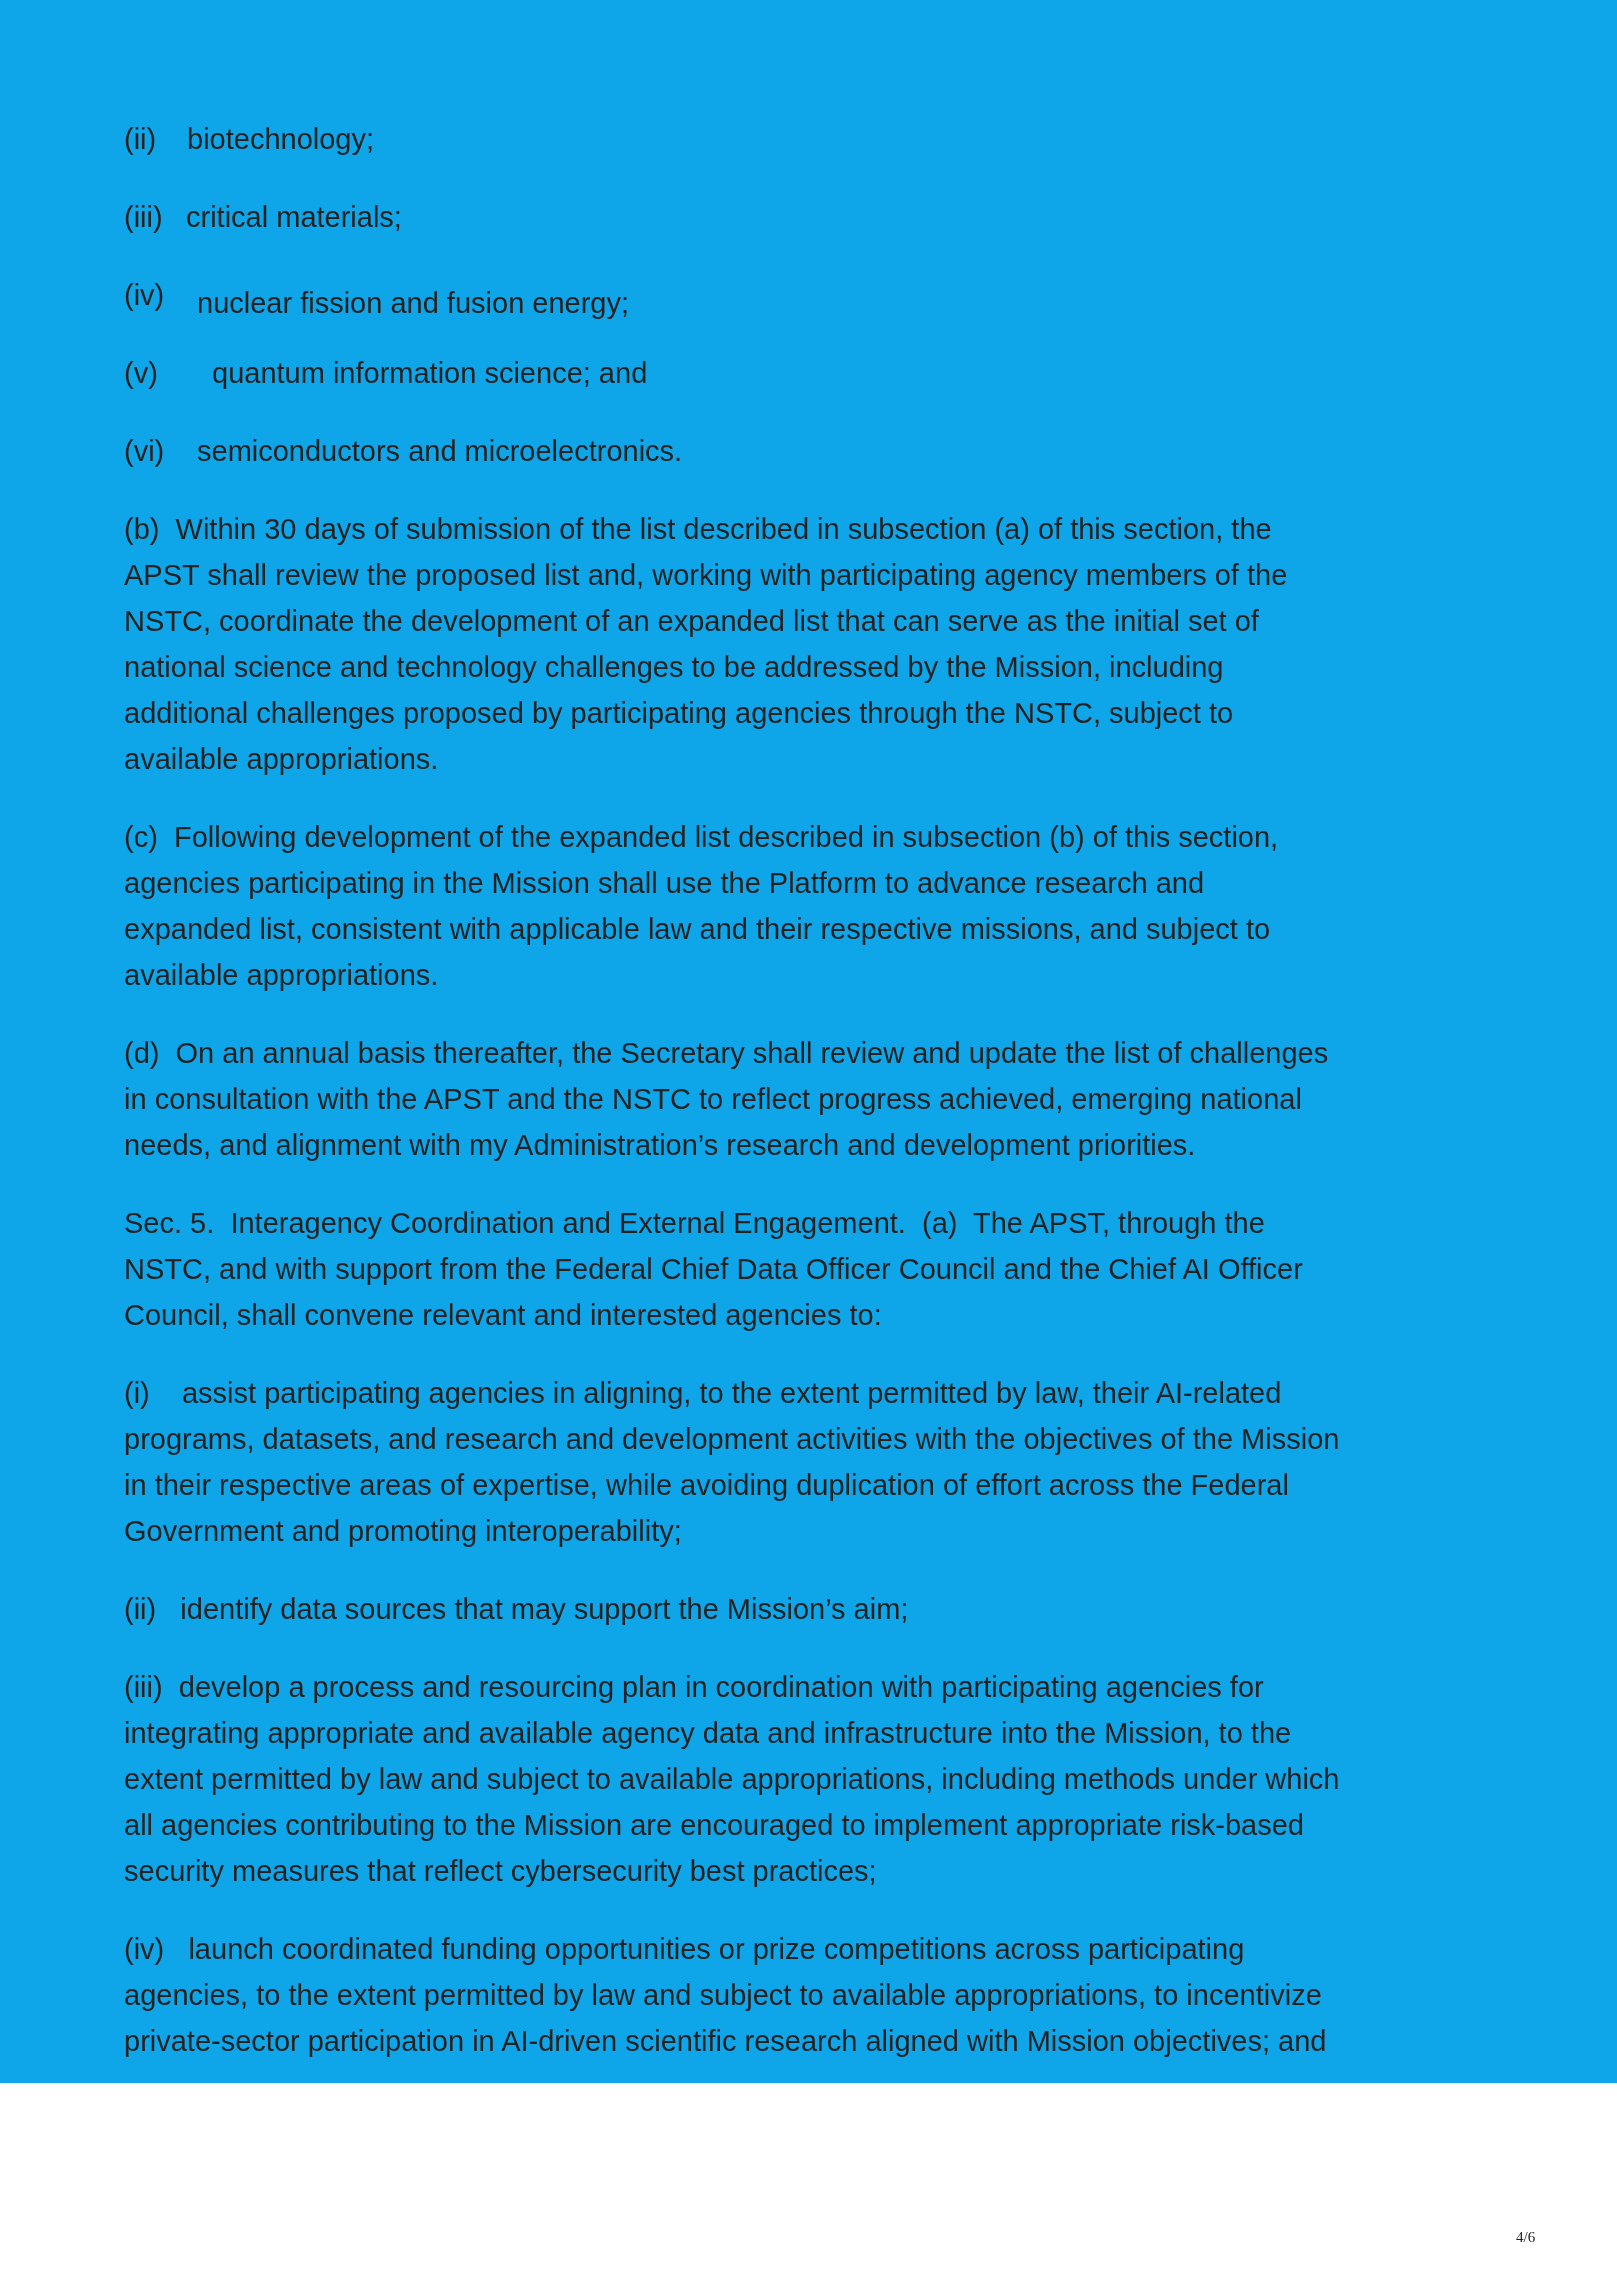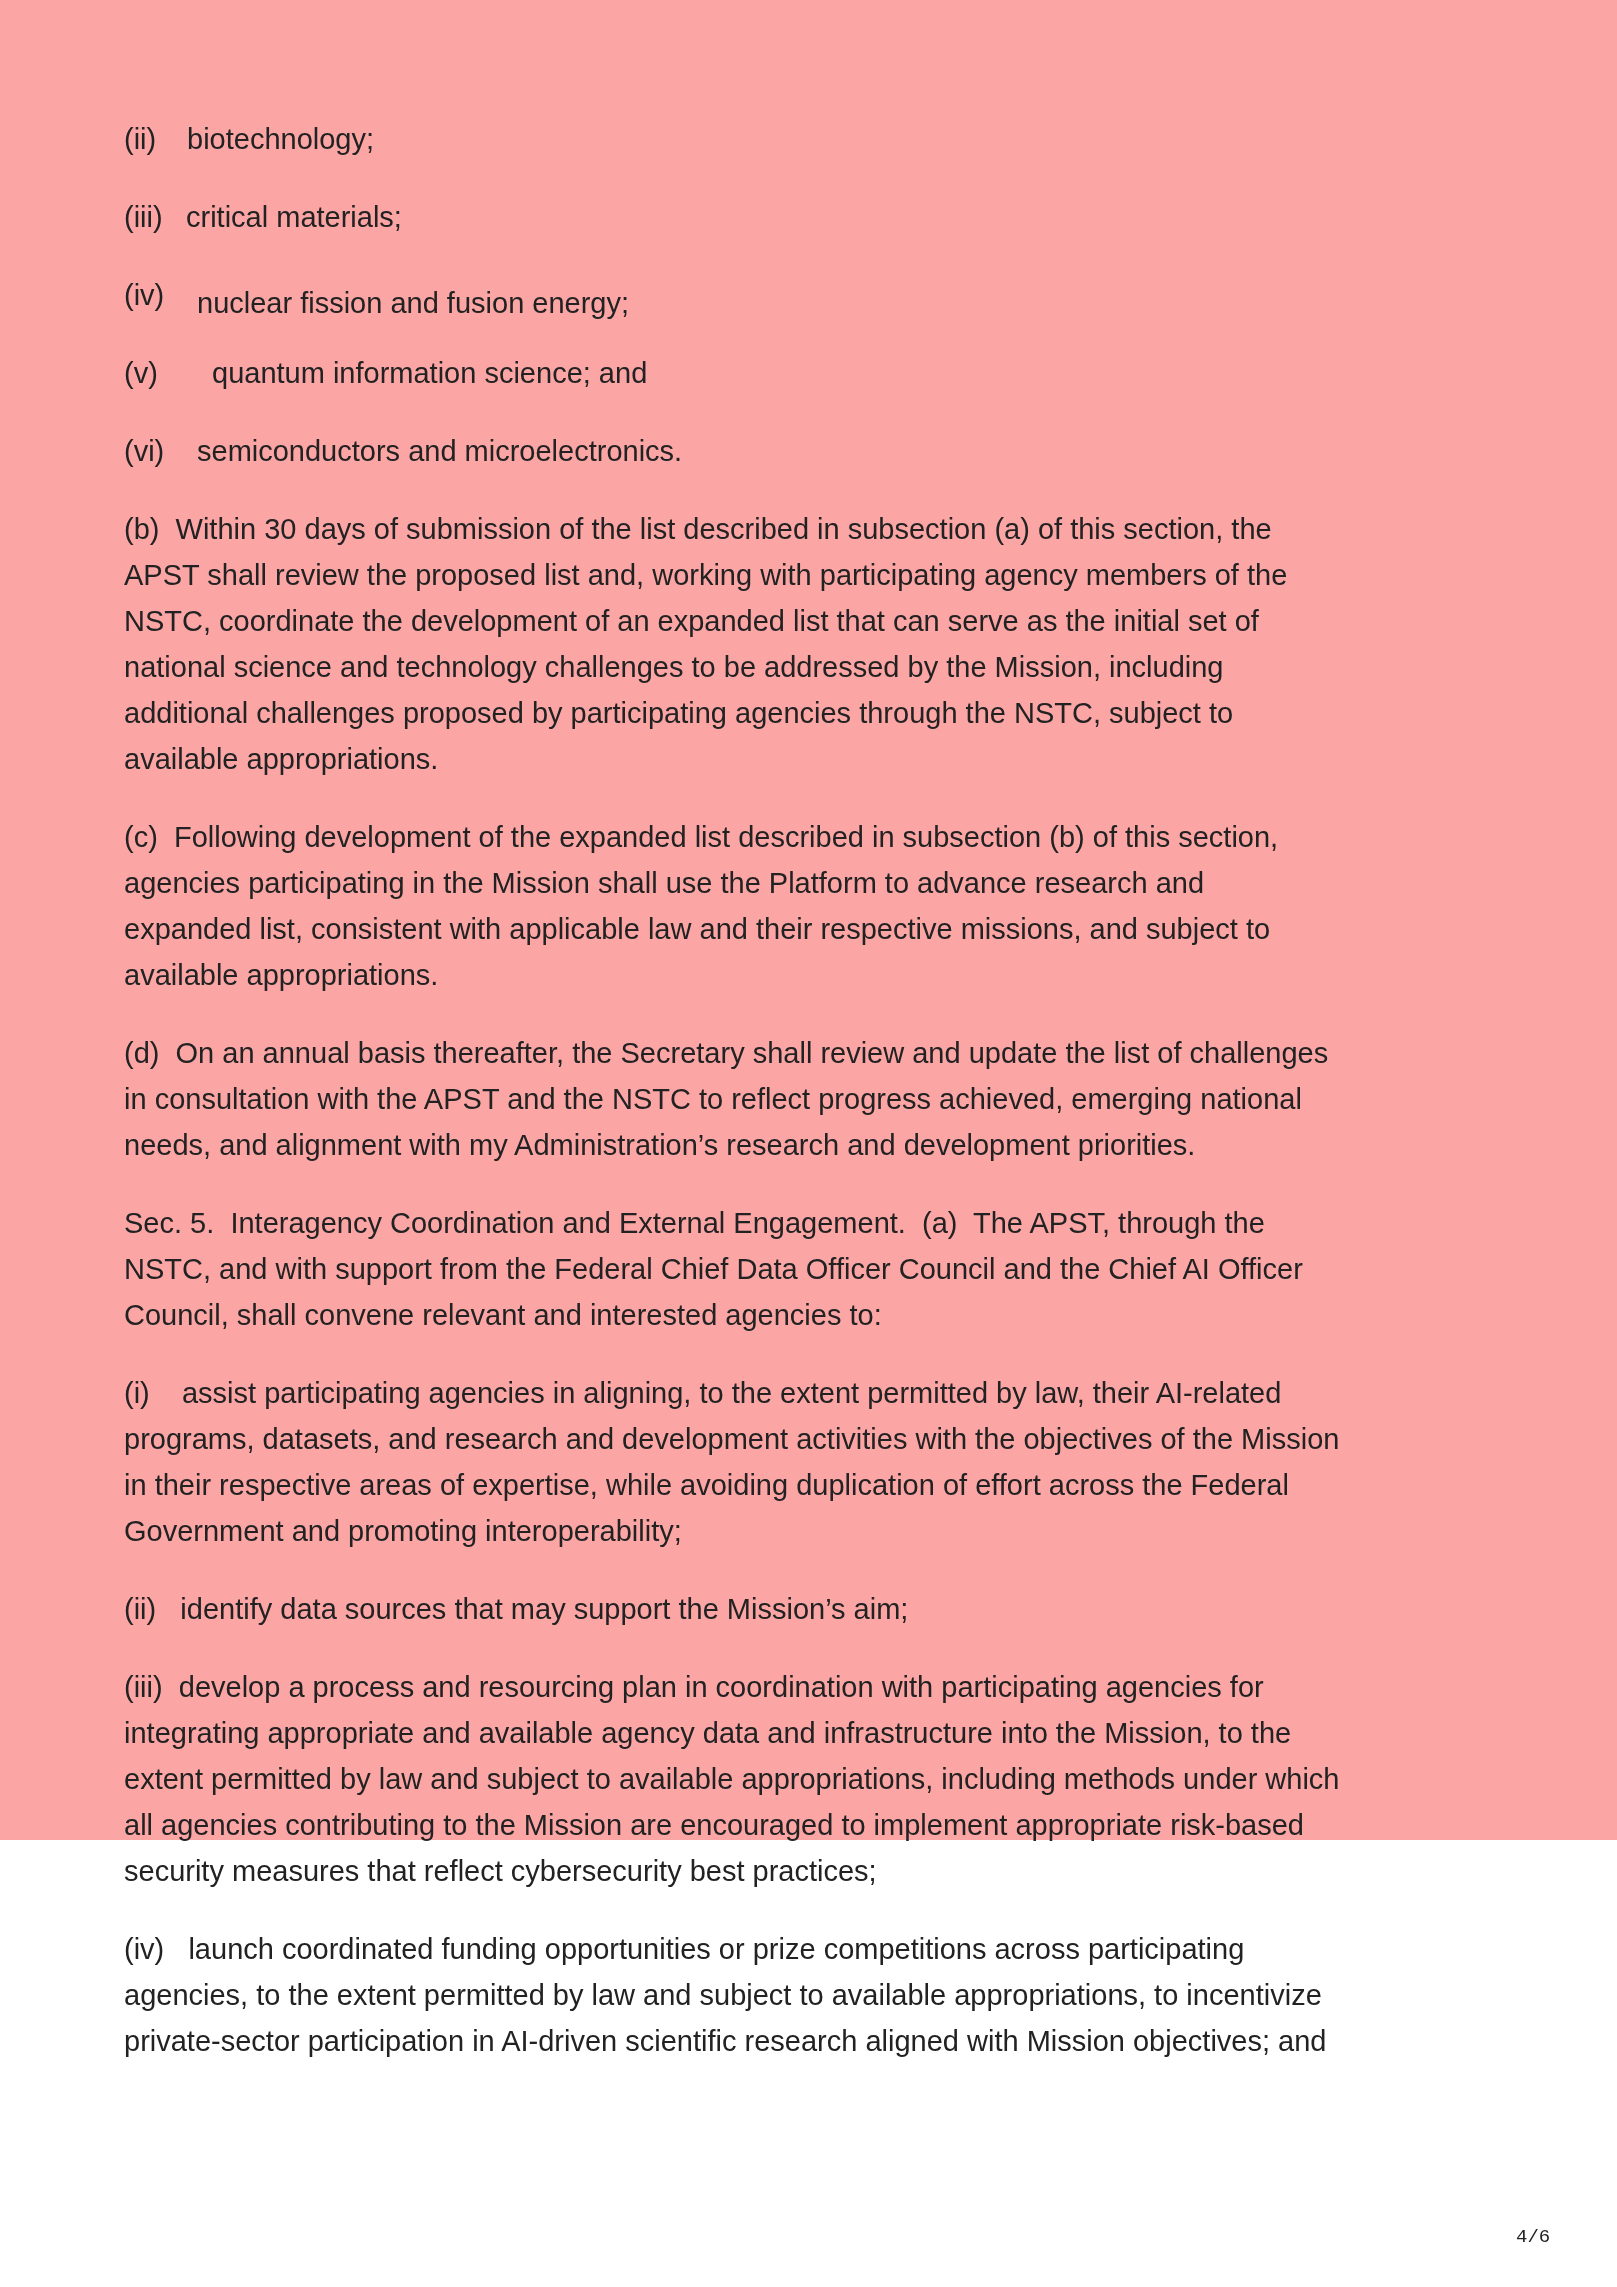--- a/index.html
+++ b/index.html
@@ -11,22 +11,22 @@
       width: 1617px;
       height: 2288px;
       position: relative;
       overflow: hidden;
     }
     .page {
       position: absolute;
       left: 0;
       top: 0;
       width: 1617px;
-      height: 1840px;
-      background: #fca5a5;
+      height: 2083px;
+      background: #0ea5e9;
     }
     .content {
       position: absolute;
       left: 124px;
       top: 116px;
       width: 1411px;
       font-family: "Liberation Sans", sans-serif;
       font-size: 29px;
       line-height: 46px;
       color: #222222;
@@ -56,22 +56,22 @@
     }
     .b-ii   { left: 63px; }
     .b-iii  { left: 62px; }
     .b-iv   { left: 73px; margin-top: 8px; }
     .b-v    { left: 88px; }
     .b-vi   { left: 73px; text-align: right; }
     .page-number {
       position: absolute;
       left: 1516px;
       top: 2229px;
-      font-family: Liberation Mono, monospace;
-      font-size: 19px;
+      font-family: Liberation Serif, serif;
+      font-size: 15px;
       line-height: 16.3px;
       color: #222222;
       white-space: pre;
     }
   </style>
 </head>
 <body>
 
 <div class="page">
   <div class="content">

